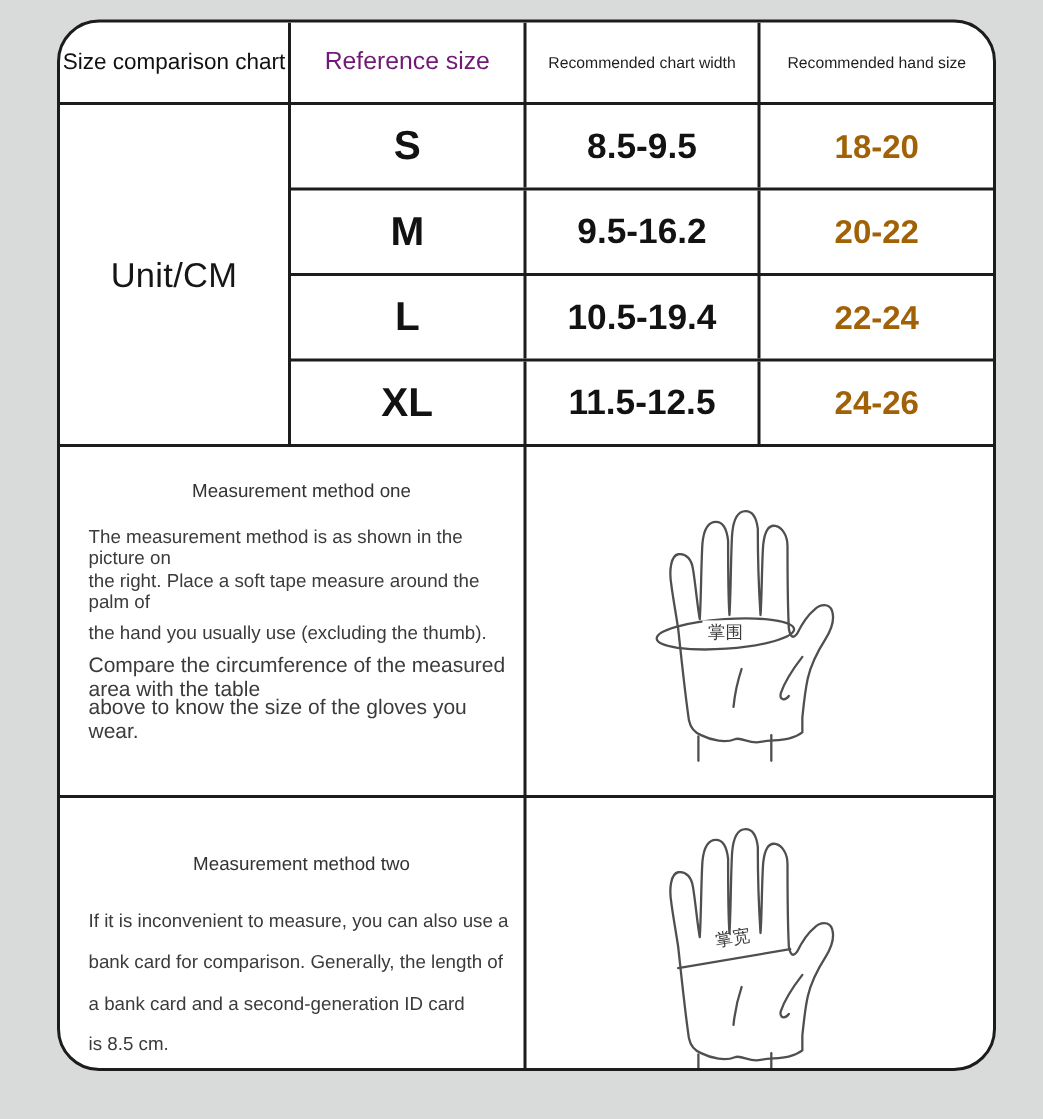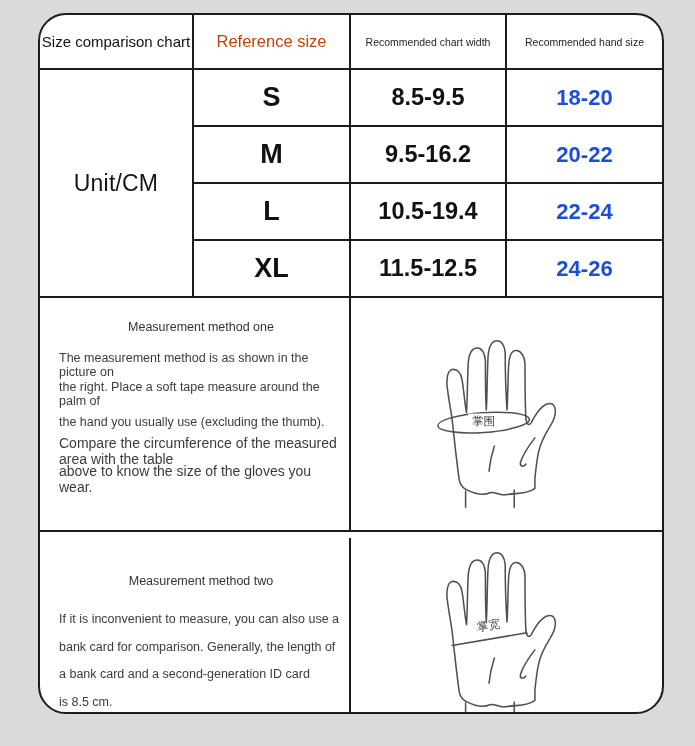--- a/index.html
+++ b/index.html
@@ -25,42 +25,42 @@
   .hdr-row { display:flex; height:55px; flex-shrink:0; border-bottom:2px solid #1c1c1c; }
   .cell {
     display:flex; align-items:center; justify-content:center;
     text-align:center; border-right:2px solid #1c1c1c;
   }
   .c1 { width:154px; }
   .c2 { width:157px; }
   .c3 { width:156px; }
   .c4 { flex:1; border-right:none; }
   .hdr-row .c1 { font-size:15px;   font-weight:500; color:#111; }
-  .hdr-row .c2 { font-size:16.5px; font-weight:500; color:#c2410c; }
+  .hdr-row .c2 { font-size:16.5px; font-weight:500; color:#701a75; }
   .hdr-row .c3 { font-size:10.5px; font-weight:500; color:#1e1e1e; }
   .hdr-row .c4 { font-size:10.5px; font-weight:500; color:#1e1e1e; }
   
   .size-area { display:flex; height:228px; flex-shrink:0; border-bottom:2px solid #1c1c1c; }
   .unit-cell {
     width:154px; border-right:2px solid #1c1c1c;
     display:flex; align-items:center; justify-content:center;
     font-size:23px; font-weight:500; color:#161616; letter-spacing:.2px;
   }
   .size-rows { flex:1; display:flex; flex-direction:column; }
   .srow { display:flex; flex:1; border-bottom:2px solid #1c1c1c; }
   .srow:last-child { border-bottom:none; }
   .srow .sc2 { width:157px; font-size:27px;   font-weight:600; color:#121212; }
   .srow .sc3 { width:156px; font-size:23.5px; font-weight:600; color:#121212; }
-  .srow .sc4 { flex:1; border-right:none; font-size:22px; font-weight:600; color:#1d4ed8; }
+  .srow .sc4 { flex:1; border-right:none; font-size:22px; font-weight:600; color:#a16207; }
   .srow .cell { border-right:2px solid #1c1c1c; display:flex; align-items:center; justify-content:center; }
   .srow .sc4.cell { border-right:none; }
   
   .method { display:flex; flex-shrink:0; }
   .method-one { height:234px; border-bottom:2px solid #1c1c1c; }
-  .method-two { flex:1;align-items:center; }
+  .method-two { flex:1; }
   .method-text { width:311px; border-right:2px solid #1c1c1c; padding-left:19px; padding-right:6px; }
   .m-title {
     text-align:center; font-size:12.5px; font-weight:500; color:#333;
     height:15px; display:flex; align-items:center; justify-content:center;
   }
   .method-one .m-title { margin-top:21px; }
   .method-two .m-title { margin-top:36px; }
   .m-lines-one { margin-top:17px; }
   .m-lines-two { margin-top:17px; }
   .m-line { height:28.5px; display:flex; align-items:center; font-size:12.5px; color:#3b3b3b; }

